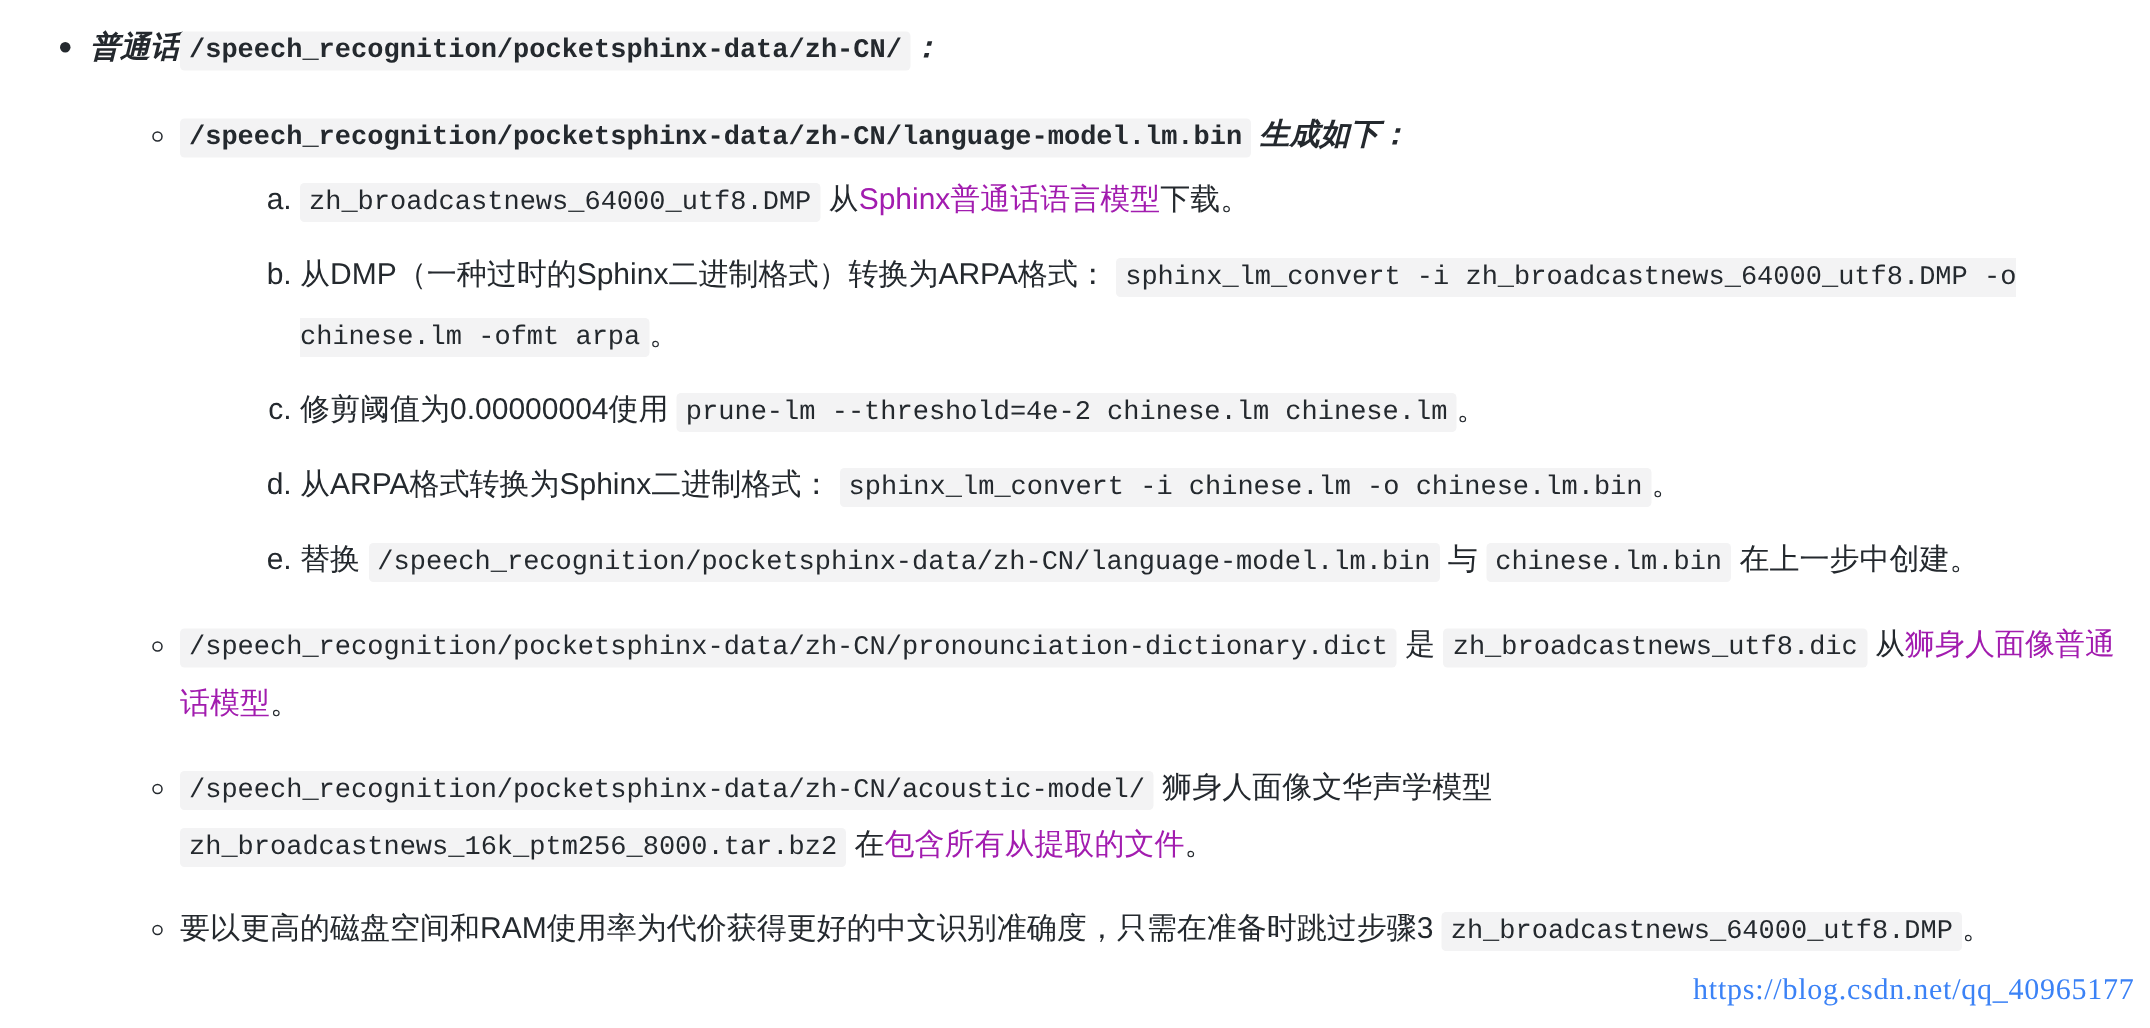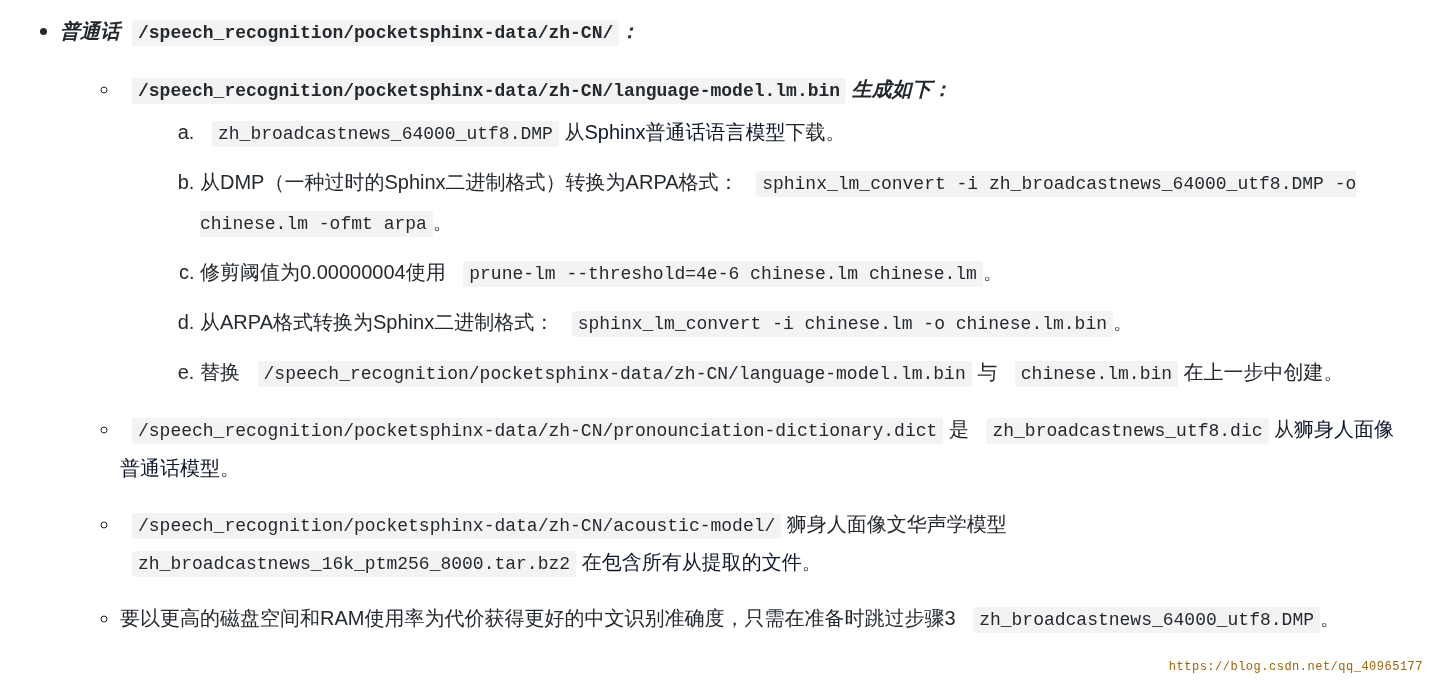--- a/index.html
+++ b/index.html
@@ -44,33 +44,32 @@
     font-style: italic;
   }
   code {
     font-family: "SFMono-Regular", Consolas, "Liberation Mono", Menlo, monospace;
     background: #f3f3f4;
     padding: 3px 6px;
     border-radius: 3px;
     font-size: 18px;
     color: #24292e;
     font-style: normal;
-    margin-left: 12px;
   }
   a {
-    color: #0f172a;
+    color: #a21caf;
     text-decoration: none;
   }
   .watermark {
     position: fixed;
     right: 10px;
     bottom: 6px;
-    color: #a16207;
-    font-size: 12px;
-    font-family: Liberation Mono, monospace;
+    color: #3b82f6;
+    font-size: 20px;
+    font-family: Liberation Serif, serif;
     letter-spacing: 0.5px;
   }
 </style>
 </head>
 <body>
 
 <ul class="outer">
   <li>
     <span class="bold-italic"><span>普通话</span><code>/speech_recognition/pocketsphinx-data/zh-CN/</code><span>：</span></span>
 
@@ -78,21 +77,21 @@
       <li>
         <span class="bold-italic"><code>/speech_recognition/pocketsphinx-data/zh-CN/language-model.lm.bin</code><span> 生成如下：</span></span>
         <ol class="letters">
           <li>
             <code>zh_broadcastnews_64000_utf8.DMP</code><span> 从</span><a href="#">Sphinx普通话语言模型</a><span>下载。</span>
           </li>
           <li>
             <span>从DMP（一种过时的Sphinx二进制格式）转换为ARPA格式：</span> <code>sphinx_lm_convert -i zh_broadcastnews_64000_utf8.DMP -o chinese.lm -ofmt arpa</code><span>。</span>
           </li>
           <li>
-            <span>修剪阈值为0.00000004使用 </span><code>prune-lm --threshold=4e-6 chinese.lm chinese.lm</code><span>。</span>
+            <span>修剪阈值为0.00000004使用 </span><code>prune-lm --threshold=4e-2 chinese.lm chinese.lm</code><span>。</span>
           </li>
           <li>
             <span>从ARPA格式转换为Sphinx二进制格式：</span> <code>sphinx_lm_convert -i chinese.lm -o chinese.lm.bin</code><span>。</span>
           </li>
           <li>
             <span>替换 </span><code>/speech_recognition/pocketsphinx-data/zh-CN/language-model.lm.bin</code><span> 与 </span><code>chinese.lm.bin</code><span> 在上一步中创建。</span>
           </li>
         </ol>
       </li>
 

